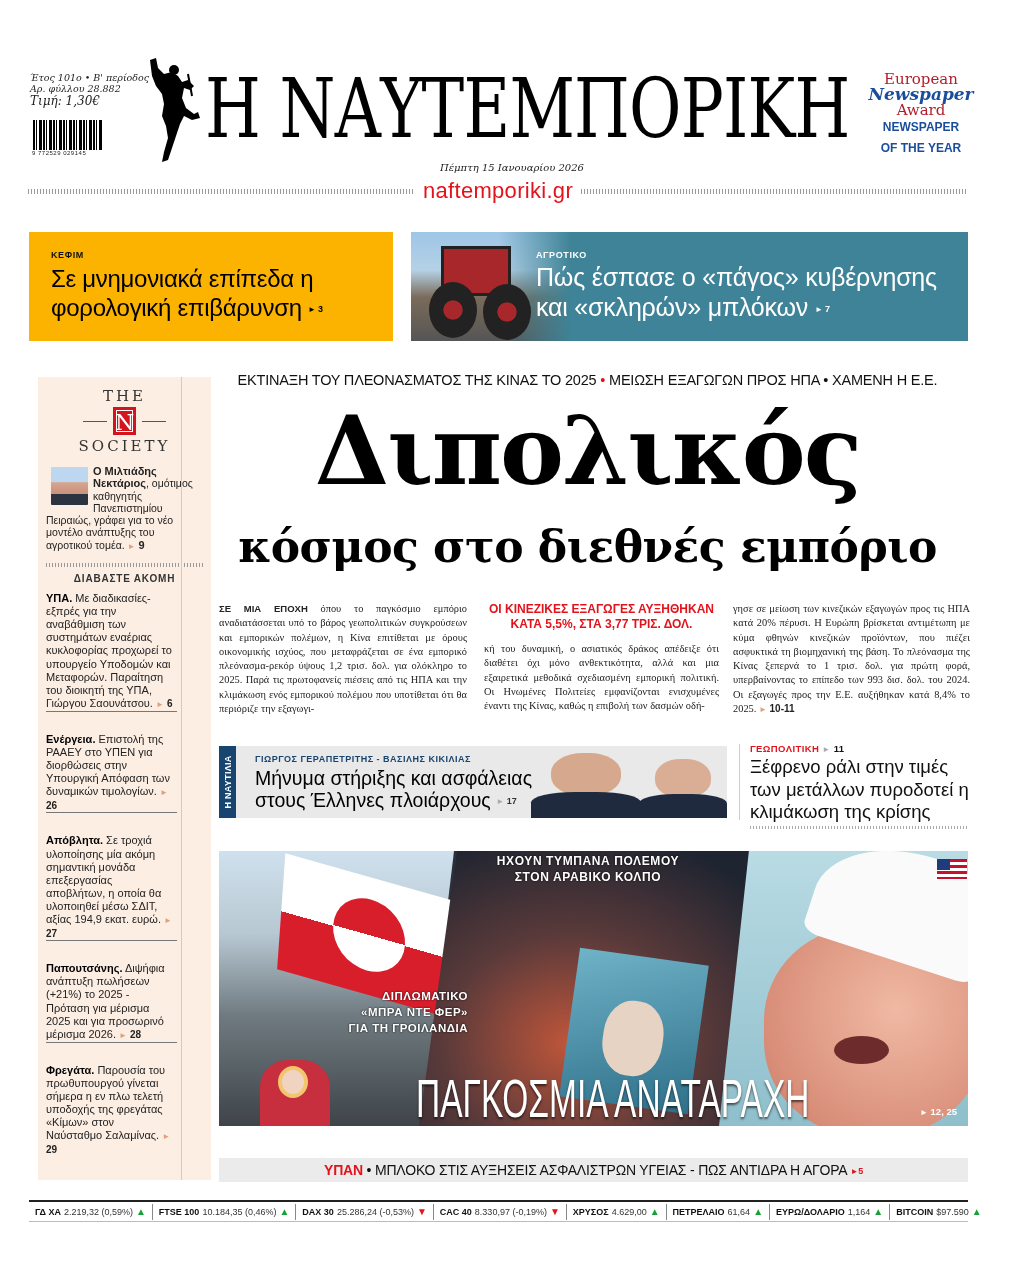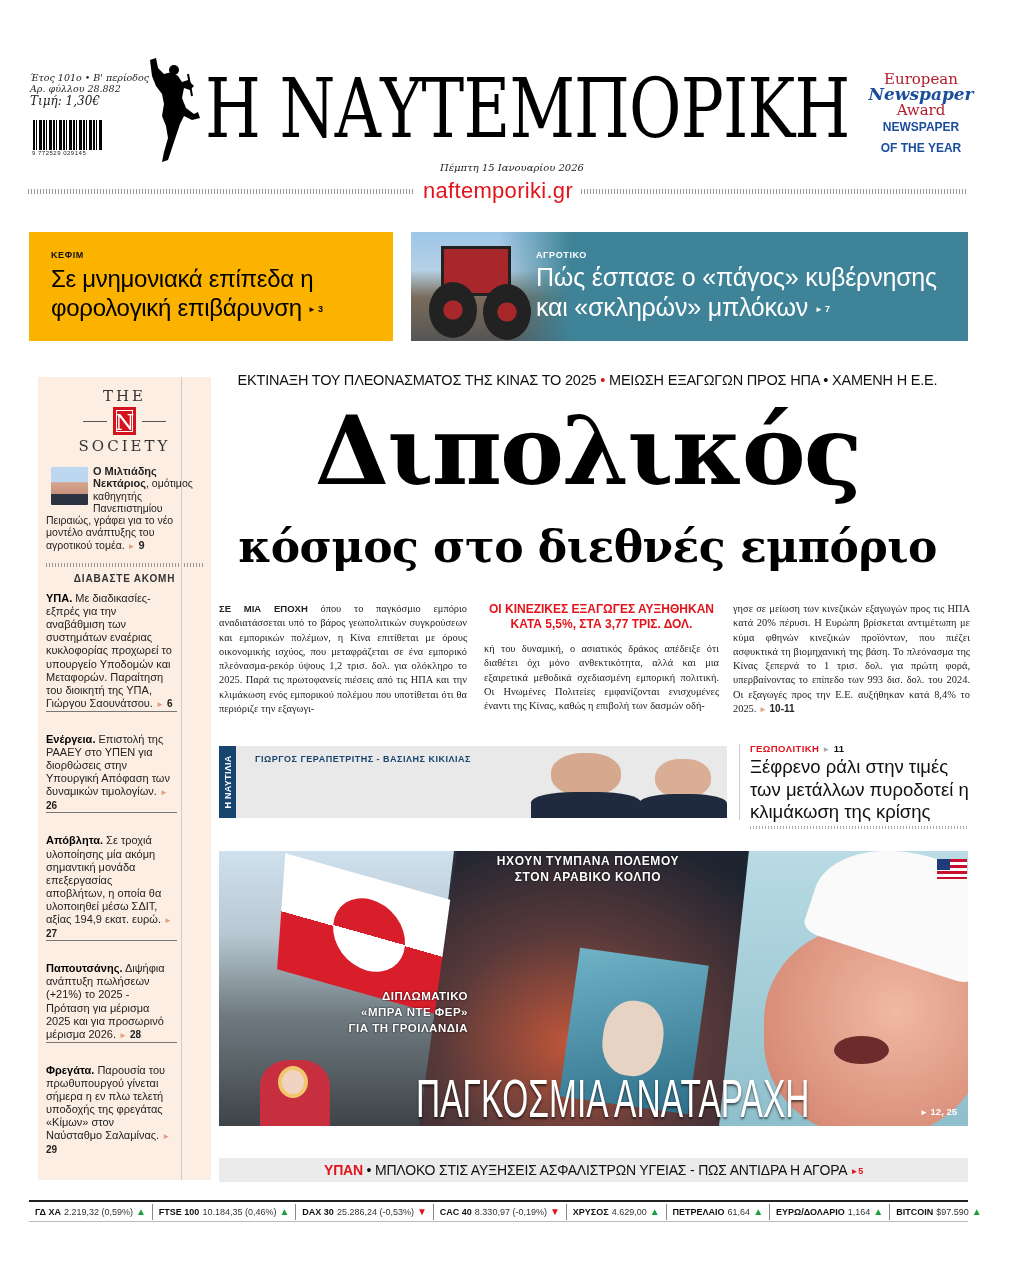--- a/index.html
+++ b/index.html
@@ -250,20 +250,24 @@
   <span class="arrow">►</span>
   <span class="pg">10-11</span>
 </div>
 
 <section class="nautilia">
   <div class="naut-tag">
       <span>Η ΝΑΥΤΙΛΙΑ</span>
     </div>
   <div class="naut-content">
     <div class="naut-kicker">ΓΙΩΡΓΟΣ ΓΕΡΑΠΕΤΡΙΤΗΣ - ΒΑΣΙΛΗΣ ΚΙΚΙΛΙΑΣ</div>
+    <div class="naut-hl">
+      <div>Μήνυμα στήριξης και ασφάλειας</div>
+      <div><span>στους Έλληνες πλοιάρχους</span> <span class="ref" style="color:#333"><span style="font-size:8px;color:#aaa">►</span> <span>17</span></span></div>
+    </div>
   </div>
   <div class="person" style="left:312px;width:110px;height:72px;">
       <div class="face"></div>
       <div class="suit"></div>
     </div>
   <div class="person" style="left:420px;width:88px;height:66px;">
       <div class="face" style="background:#d9ae95"></div>
       <div class="suit"></div>
     </div>
 </section>

